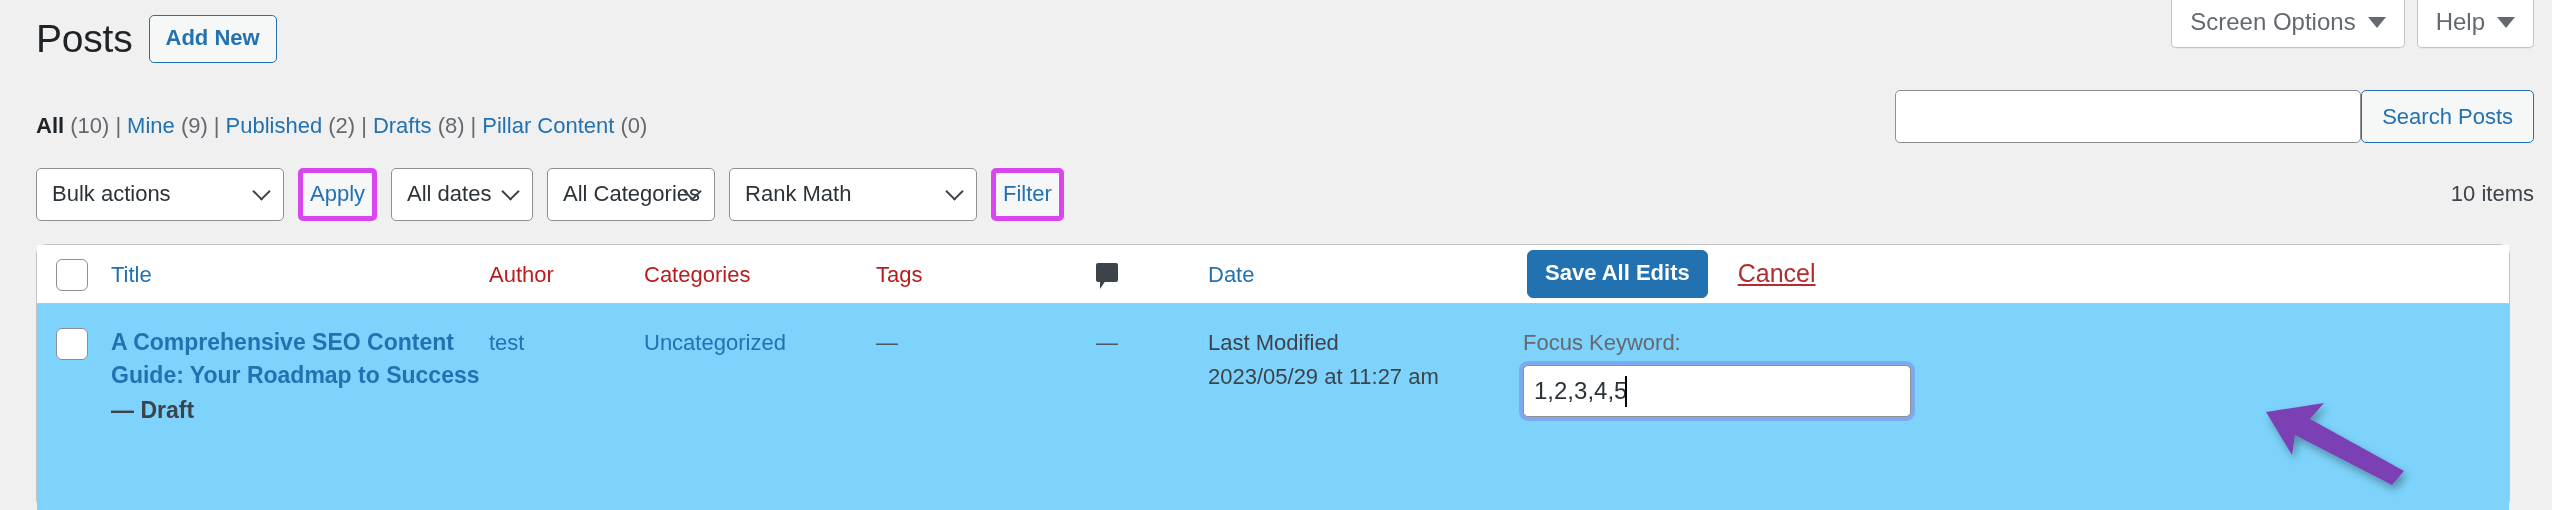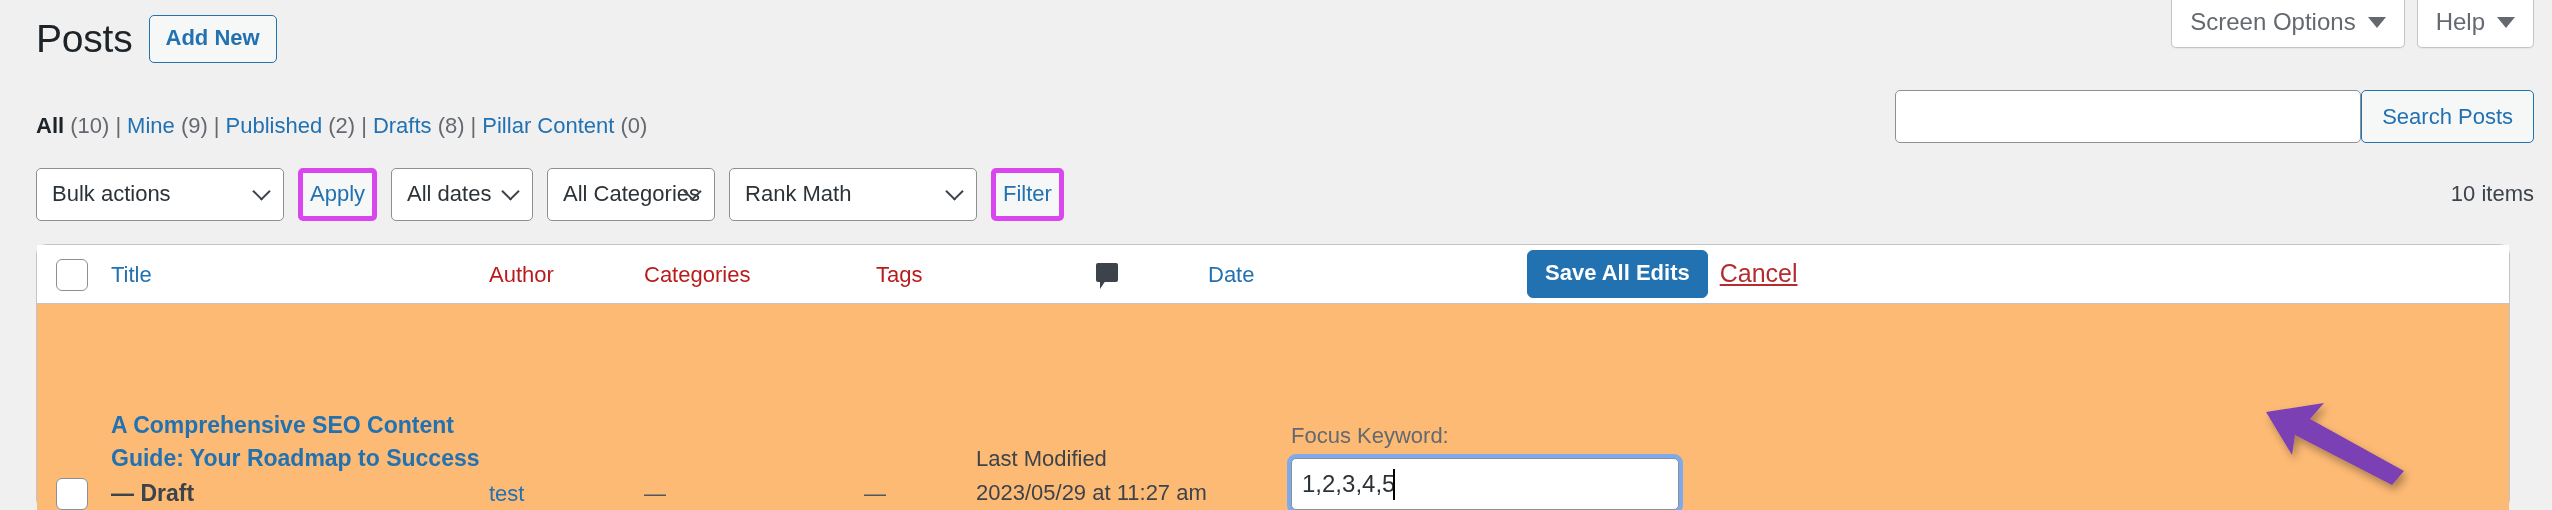--- a/index.html
+++ b/index.html
@@ -202,22 +202,22 @@
   }
   .thead-row {
     display: flex;
     align-items: center;
     background: #fff;
     height: 59px;
     border-bottom: 1px solid #c3c4c7;
   }
   .tbody-row {
     display: flex;
-    align-items: flex-end;
-    background: #fdba74;
+    align-items: flex-start;
+    background: #7dd3fc;
     min-height: 206px;
     padding-top: 22px;
   }
   .cell { font-size: 22px; line-height: 1.5; }
   .c-check  { width: 62px; display: flex; justify-content: center; padding-left: 8px; flex: none; }
   .c-title  { width: 390px; flex: none; padding-left: 12px;}
   .c-author { width: 155px; flex: none; }
   .c-cats   { width: 232px; flex: none; }
   .c-tags   { width: 220px; flex: none; }
   .c-comm   { width: 112px; flex: none; }
@@ -263,20 +263,21 @@
     padding: 9px 17px 10px 17px;
     cursor: pointer;
     font-family: "Liberation Sans", sans-serif;
     line-height: 1.2;
   }
   .cancel-link {
     color: #b32d2e;
     font-size: 25px;
     text-decoration: underline;
     cursor: pointer;
+    margin-left: 18px;
     white-space: nowrap;
   }
   .header-actions { display: flex; align-items: center; padding-left: 4px; }
 
   .row-title {
     color: #2271b1;
     font-size: 23px;
     font-weight: 700;
     line-height: 1.45;
     text-decoration: none;
@@ -423,20 +424,23 @@
     <div class="tbody-row">
       <div class="cell c-check">
         <span class="cb"></span>
       </div>
       <div class="cell c-title">
         <a class="row-title">A Comprehensive SEO Content Guide: Your Roadmap to Success</a>
         <span class="post-state">— Draft</span>
       </div>
       <div class="cell c-author">
         <a class="cell-link">test</a>
+      </div>
+      <div class="cell c-cats">
+        <a class="cell-link">Uncategorized</a>
       </div>
       <div class="cell c-tags">
         <span class="dash">—</span>
       </div>
       <div class="cell c-comm">
         <span class="dash">—</span>
       </div>
       <div class="cell c-date date-cell">
         <div>Last Modified</div>
         <div>2023/05/29 at 11:27 am</div>

